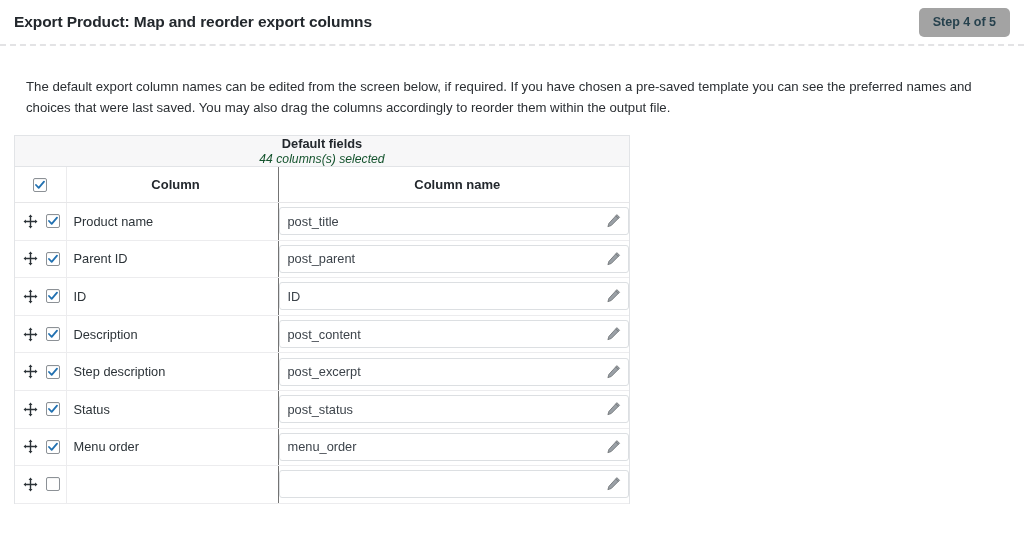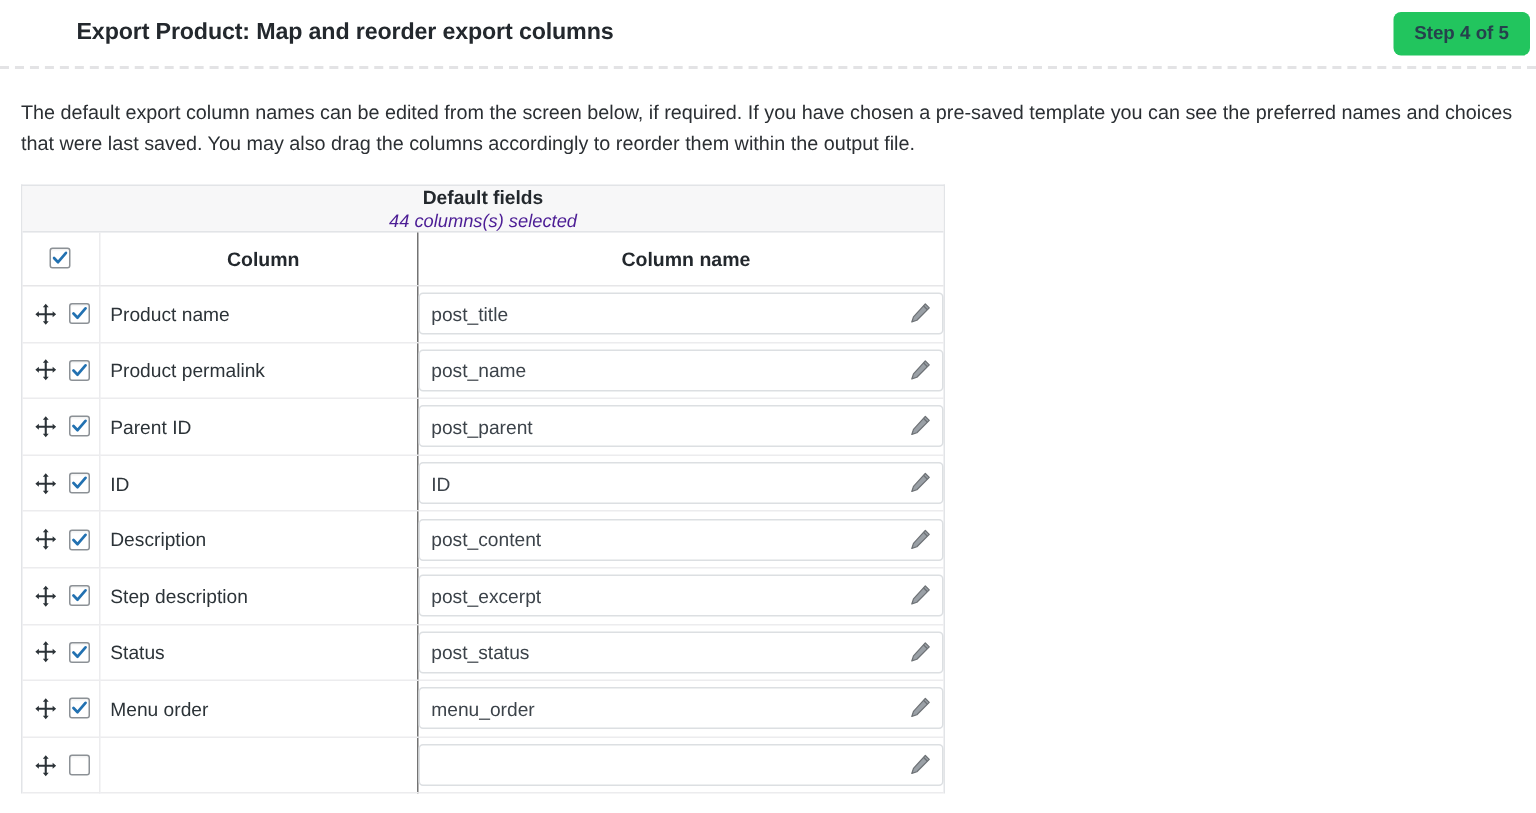--- a/index.html
+++ b/index.html
@@ -17,33 +17,32 @@
   }
 
   
   .page-header {
     position: relative;
     height: 44px;
     display: flex;
     align-items: center;
     padding: 0 14px;
     box-sizing: border-box;
-    margin-left: 37px;
   }
   .page-title {
     font-size: 15.5px;
     font-weight: bold;
     color: #23282d;
     letter-spacing: -0.1px;
   }
   .step-badge {
     position: absolute;
-    right: 4px;
+    right: 14px;
     top: 8px;
-    background: #22c55e;
+    background: #a3a3a3;
     color: #26414d;
     font-size: 12.5px;
     font-weight: bold;
     padding: 8px 14px;
     border-radius: 5px;
     line-height: 1;
   }
   .header-rule {
     height: 0;
     border-top: 2px dashed #e3e3e5;
@@ -52,21 +51,21 @@
 
   
   .intro {
     padding: 18px 14px 0 14px;
     font-size: 13.2px;
     line-height: 21px;
     color: #2b2f33;
     max-width: 1000px;
   }
   .intro p {
-    margin: 0;
+    margin: 12px;
   }
 
   
   .panel {
     margin: 17px 0 0 14px;
     width: 616px;
     border: 1px solid #e2e4e7;
     border-bottom: none;
     box-sizing: border-box;
     background: #fff;
@@ -83,21 +82,21 @@
     flex-direction: column;
   }
   .panel-head-title {
     font-size: 12.8px;
     font-weight: bold;
     color: #23282d;
   }
   .panel-head-count {
     font-size: 12.2px;
     font-style: italic;
-    color: #4c1d95;
+    color: #14532d;
   }
 
   
   .tbl {
     width: 100%;
     border-collapse: collapse;
     table-layout: fixed;
   }
   .tbl col.c-handle { width: 51px; }
   .tbl col.c-col    { width: 212px; }
@@ -255,46 +254,20 @@
       <div class="inputbox">
         <input type="text" value="post_title" style="">
         <svg class="pencil" width="15" height="15" viewBox="0 0 16 16">
           <path d="M11.6 1.2 L14.4 4.0 L5.6 12.8 L2.0 14.0 L3.2 10.4 Z" fill="#9aa0a6" stroke="#6e7276" stroke-width="0.9" stroke-linejoin="round"></path>
           <path d="M10.3 2.5 L13.1 5.3" stroke="#6e7276" stroke-width="0.9"></path>
         </svg>
       </div>
     </td>
   </tr>
 
-  <tr>
-    <td class="cell-check">
-      <div class="handle-wrap">
-        <svg class="drag-icon" width="15" height="15" viewBox="0 0 16 16">
-          <path d="M8 0.6 L10.1 3.1 H8.75 V7.25 H12.9 V5.9 L15.4 8 L12.9 10.1 V8.75 H8.75 V12.9 H10.1 L8 15.4 L5.9 12.9 H7.25 V8.75 H3.1 V10.1 L0.6 8 L3.1 5.9 V7.25 H7.25 V3.1 H5.9 Z" fill="#2c3338"></path>
-        </svg>
-        <span class="cbx">
-          <svg width="10" height="10" viewBox="0 0 10 10">
-            <path d="M1 5 L3.7 7.8 L9 1.6" fill="none" stroke="#2271b1" stroke-width="1.8" stroke-linecap="round" stroke-linejoin="round"></path>
-          </svg>
-        </span>
-      </div>
-    </td>
-    <td class="cell-col">
-      <div class="td-label">Product permalink</div>
-    </td>
-    <td class="name-cell">
-      <div class="inputbox">
-        <input type="text" value="post_name" style="">
-        <svg class="pencil" width="15" height="15" viewBox="0 0 16 16">
-          <path d="M11.6 1.2 L14.4 4.0 L5.6 12.8 L2.0 14.0 L3.2 10.4 Z" fill="#9aa0a6" stroke="#6e7276" stroke-width="0.9" stroke-linejoin="round"></path>
-          <path d="M10.3 2.5 L13.1 5.3" stroke="#6e7276" stroke-width="0.9"></path>
-        </svg>
-      </div>
-    </td>
-  </tr>
 
   <tr>
     <td class="cell-check">
       <div class="handle-wrap">
         <svg class="drag-icon" width="15" height="15" viewBox="0 0 16 16">
           <path d="M8 0.6 L10.1 3.1 H8.75 V7.25 H12.9 V5.9 L15.4 8 L12.9 10.1 V8.75 H8.75 V12.9 H10.1 L8 15.4 L5.9 12.9 H7.25 V8.75 H3.1 V10.1 L0.6 8 L3.1 5.9 V7.25 H7.25 V3.1 H5.9 Z" fill="#2c3338"></path>
         </svg>
         <span class="cbx">
           <svg width="10" height="10" viewBox="0 0 10 10">
             <path d="M1 5 L3.7 7.8 L9 1.6" fill="none" stroke="#2271b1" stroke-width="1.8" stroke-linecap="round" stroke-linejoin="round"></path>

